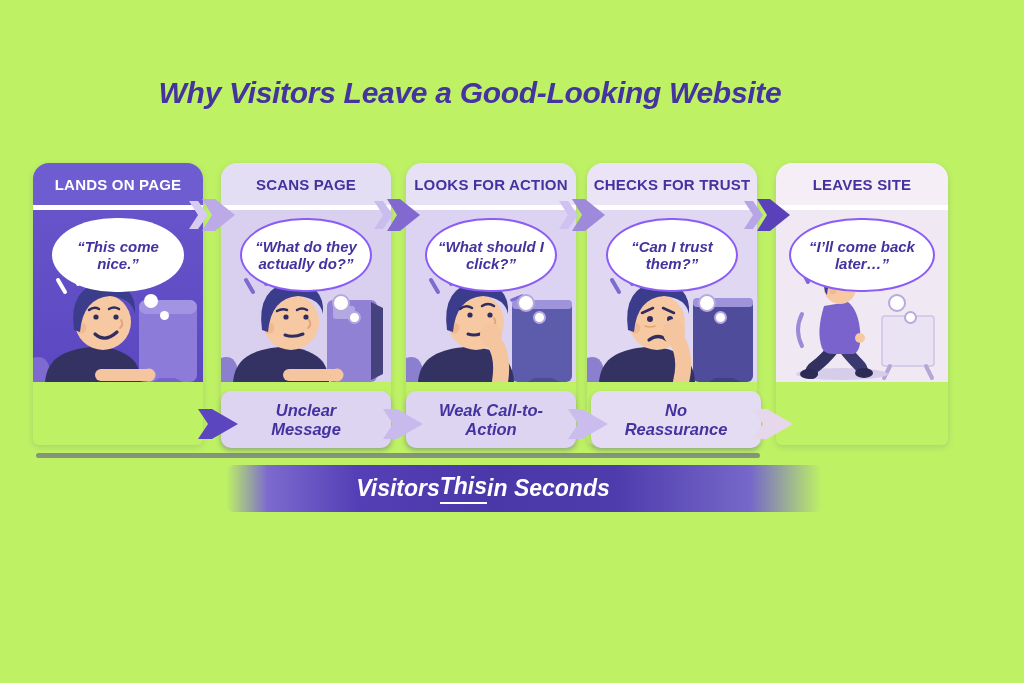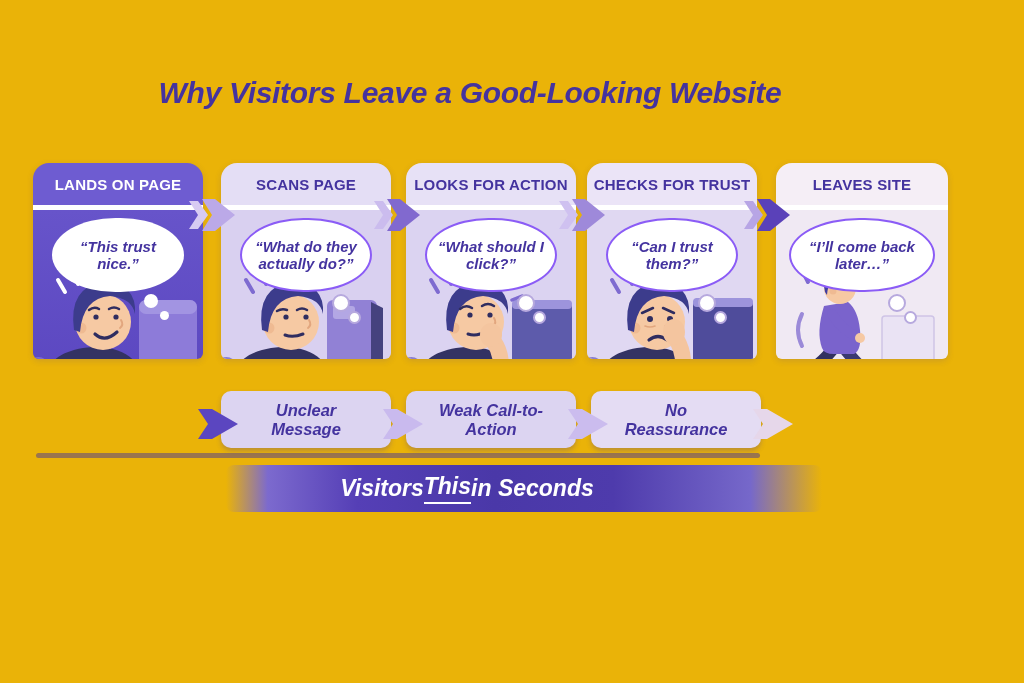--- a/index.html
+++ b/index.html
@@ -1,21 +1,21 @@
 <!DOCTYPE html>
 <html><head>
 <meta charset="utf-8">
 <style>
   html,body{margin:0;padding:0;background:#fff;}
-  .stage-wrap{position:relative;width:1024px;height:683px;background:#eab308;overflow:hidden;
+  .stage-wrap{position:relative;width:1024px;height:683px;background:#bef264;overflow:hidden;
     font-family:"Liberation Sans","DejaVu Sans",sans-serif;}
   .title{position:absolute;top:76px;left:120px;width:700px;text-align:center;
     font-size:30px;font-weight:bold;font-style:italic;color:#45339f;letter-spacing:-.3px;}
   
-  .card{position:absolute;top:163px;height:196px;width:170px;border-radius:16px 16px 6px 6px;
+  .card{position:absolute;top:163px;height:282px;width:170px;border-radius:16px 16px 6px 6px;
     overflow:hidden;box-shadow:0 2px 6px rgba(80,60,150,.18);}
   .hdr{height:42px;display:flex;align-items:center;justify-content:center;
     font-size:15px;font-weight:bold;letter-spacing:.2px;}
   .sep{height:5px;background:#ffffff;}
   .body{position:relative;height:172px;}
   .bubble{position:absolute;top:8px;left:50%;transform:translateX(-50%);
     width:132px;height:74px;background:#fff;border-radius:50%/52%;
     display:flex;align-items:center;justify-content:center;text-align:center;
     font-size:15px;font-weight:bold;font-style:italic;color:#44339f;line-height:1.15;
     padding:2px 8px;box-sizing:border-box;z-index:3;}
@@ -44,37 +44,37 @@
   .lbl1{background:linear-gradient(180deg,#6553c8,#5742bb);color:#ffffff;}
   .lbl2,.lbl3{background:#dcd4f1;}
   .lbl4{background:#e4dcf3;}
   .lbl5{background:#f4edf5;}
   .arrow{position:absolute;z-index:6;}
   
   .shadow-bar{position:absolute;left:36px;top:453px;width:724px;height:5px;border-radius:3px;
     background:#4a3794;opacity:.5;z-index:1;}
   .banner{position:absolute;left:226px;top:465px;width:596px;height:47px;border-radius:8px;
     background:linear-gradient(90deg,rgba(255,255,255,0) 0%,#7c6ace 7%,#553fb6 22%,#4a38a8 45%,#4e3bac 65%,#7668ca 88%,rgba(255,255,255,0) 100%);}
-  .banner-text{position:absolute;left:4px;top:0;width:474px;height:47px;
+  .banner-text{position:absolute;left:20px;top:0;width:474px;height:47px;
     display:flex;align-items:center;justify-content:center;
     color:#ffffff;font-size:23px;font-weight:bold;font-style:italic;}
   .banner-text .u{border-bottom:2.5px solid #ffffff;padding-bottom:2px;}
 </style>
 </head>
 <body>
 
 <div class="stage-wrap">
 
   <div class="title">Why Visitors Leave a Good-Looking Website</div>
 
   <div class="card p1" style="left:33px;">
     <div class="hdr">LANDS ON PAGE</div>
     <div class="sep"></div>
     <div class="body">
-      <div class="bubble">“This trust nice.”</div>
+      <div class="bubble">“This come nice.”</div>
       <div class="trail t1"></div>
       <div class="trail t2"></div>
       <svg class="illus" viewBox="0 0 170 172">
         <path d="M0,172 L0,148 Q12,144 16,156 L16,172 Z" fill="#7d6bd2"></path>
         <rect x="106" y="90" width="58" height="82" rx="7" fill="#8d7bd9"></rect>
         <rect x="106" y="90" width="58" height="14" rx="7" fill="#a294e2"></rect>
         <polygon points="126,168 142,168 150,172 120,172" fill="#7463cc"></polygon>
         <rect x="60" y="126" width="18" height="18" fill="#f0bd97"></rect>
         <path d="M12,172 C14,150 28,142 50,138 C76,134 94,142 102,152 C106,158 108,166 108,172 Z" fill="#333263"></path>
         <rect x="62" y="159" width="56" height="12" rx="6" fill="#f4c59f"></rect>

